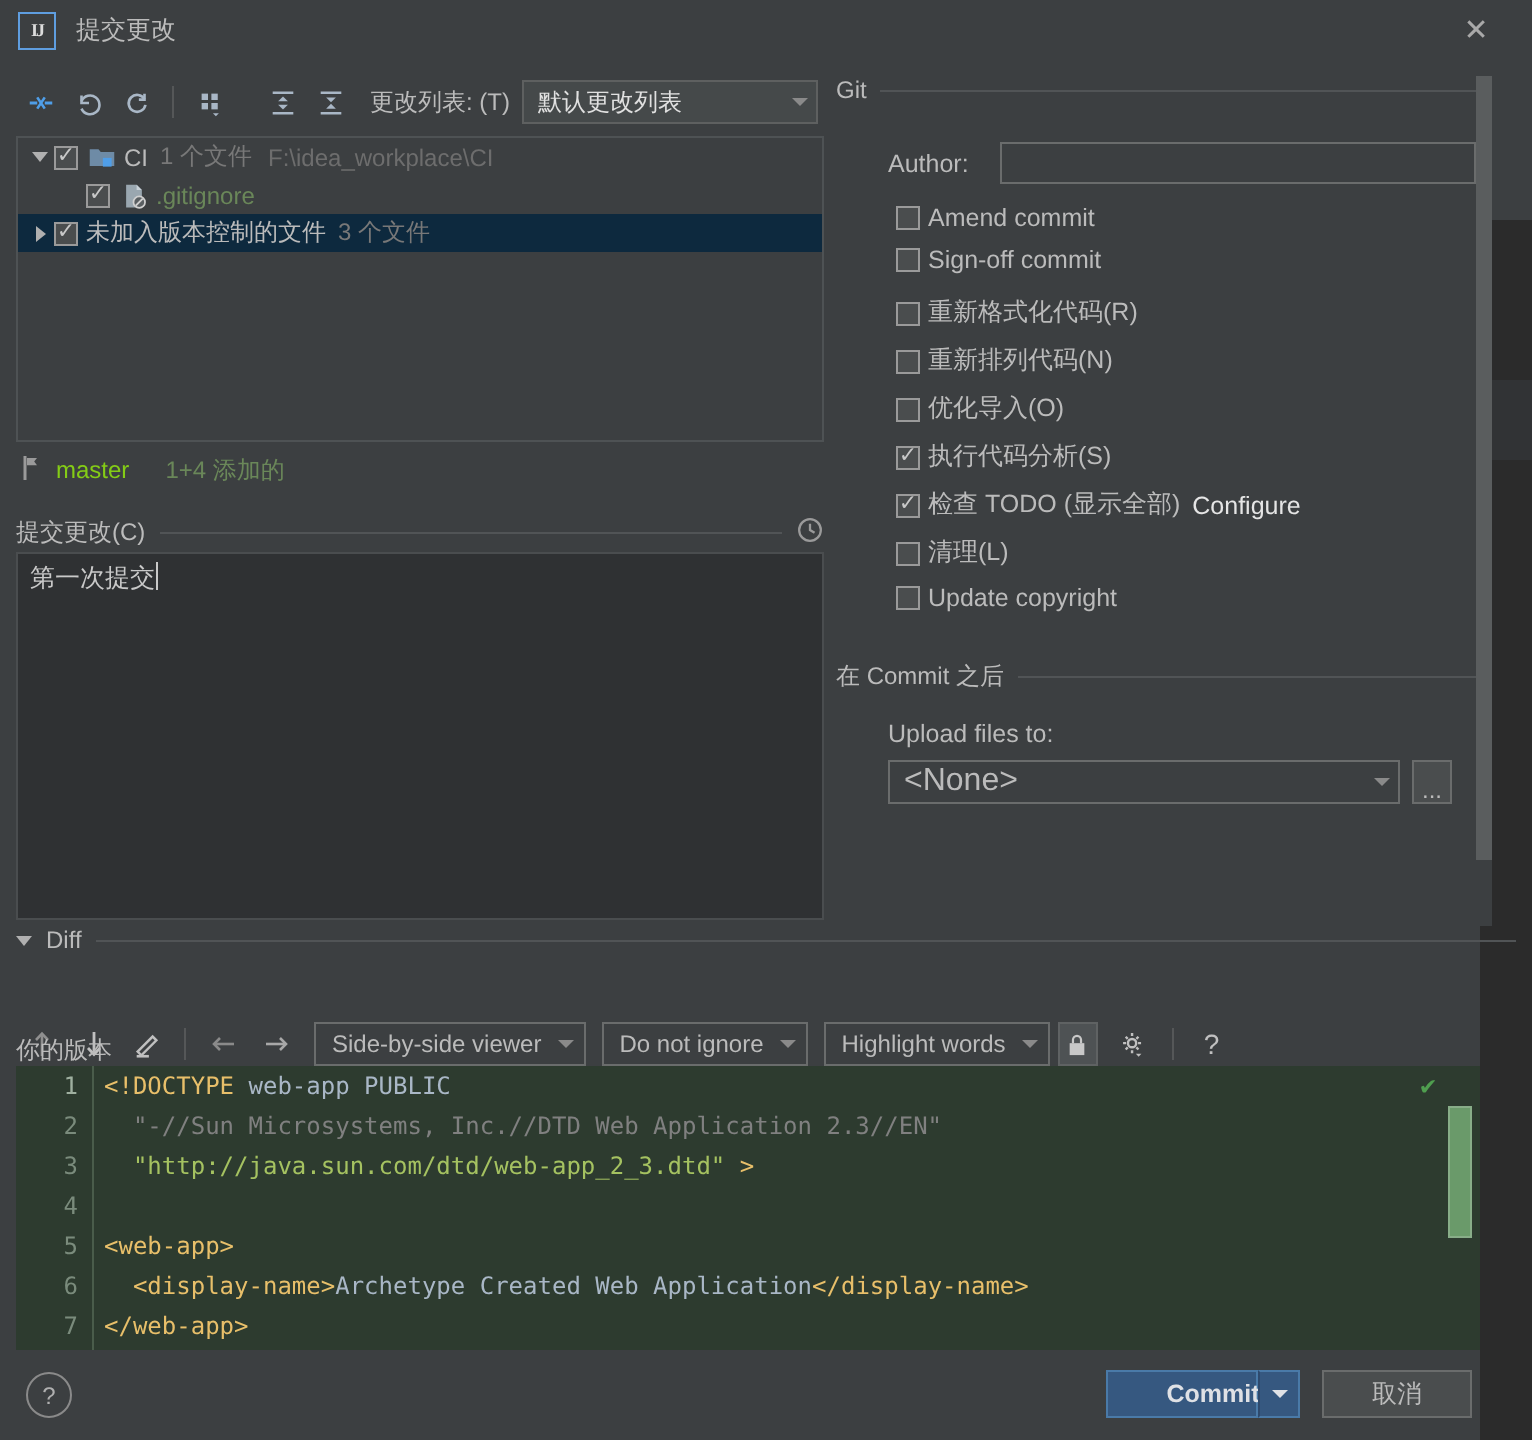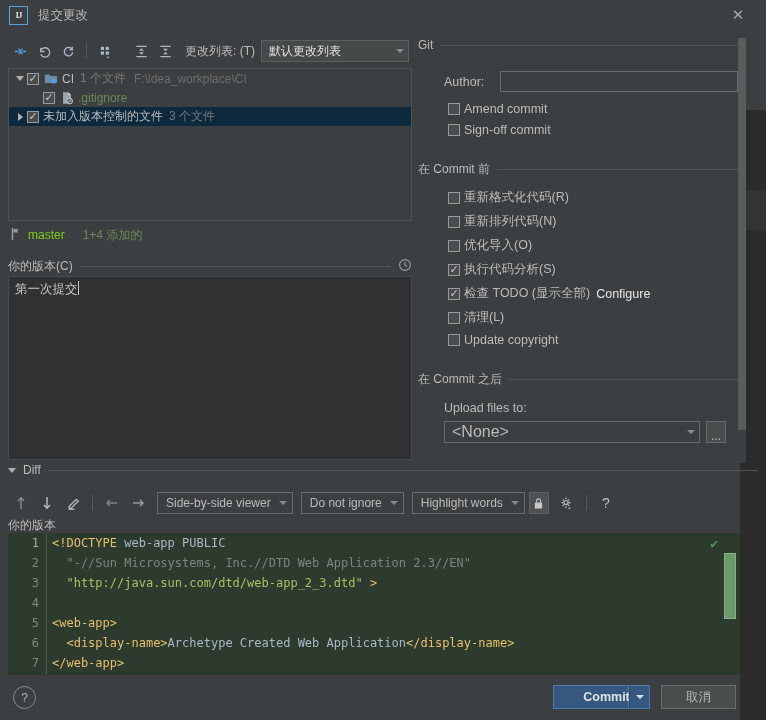--- a/index.html
+++ b/index.html
@@ -155,21 +155,21 @@
   .rscroll {
     position:absolute; left: 738px; top: 38px; width: 8px; height: 425px;
     background: #3c3f41;
   }
   .rscroll .thumb { position:absolute; left:0; top:0; width:8px; height:392px; background:#5a5d5e; }
 
   
   .diff-head { left: 8px; top: 463px; width: 750px; }
   .diff-head .tri-down { width:0;height:0;border-left:4.5px solid transparent;border-right:4.5px solid transparent;border-top:5px solid #b0b0b0; }
   .diff-toolbar {
-    position:absolute; left: 8px; top: 489px; width: 750px; height: 28px;
+    position:absolute; left: 8px; top: 508px; width: 750px; height: 28px;
     display:flex; align-items:center;
   }
   .dbtn { width:26px; height:24px; display:flex; align-items:center; justify-content:center; color:#9a9a9a; }
   .dsep { width:1px; height:16px; background:#555758; margin:0 6px; }
   .dcombo {
     height: 22px; background:#3c3f41; border:1px solid #6a6c6c; box-sizing:border-box;
     display:flex; align-items:center; padding: 0 5px 0 8px; gap:8px;
     font-size: 12px; color:#bbbbbb; margin-right: 8px;
   }
   .dtoggle {
@@ -346,21 +346,21 @@
       <svg width="12" height="14" viewBox="0 0 12 14">
           <path d="M2.5 1v12" stroke="#9a9a9a" stroke-width="1.5"></path>
           <path d="M3.5 2h5l-1.4 1.8L8.5 5.6h-5z" fill="#9a9a9a"></path>
         </svg>
     </span>
     <span class="branch-name">master</span>
     <span class="branch-stat">1+4 添加的</span>
   </div>
 
   <div class="sect-head msg-head">
-    <span>你的版本(C)</span>
+    <span>提交更改(C)</span>
     <span class="sect-line"></span>
     <span>
       <svg width="14" height="14" viewBox="0 0 16 16">
           <circle cx="8" cy="8" r="6.2" stroke="#9a9a9a" stroke-width="1.3" fill="none"></circle>
           <path d="M8 4.4V8l2.6 1.6" stroke="#9a9a9a" stroke-width="1.3" fill="none"></path>
         </svg>
     </span>
   </div>
   <div class="msg-box">
     <span>第一次提交</span><span class="caret"></span>
@@ -380,24 +380,20 @@
 
     <div class="ck-row" style="margin-top:10px">
       <span class="cbx"></span>
       <span class="ck-label">Amend commit</span>
     </div>
     <div class="ck-row">
       <span class="cbx"></span>
       <span class="ck-label">Sign-off commit</span>
     </div>
 
-    <div class="rsect" style="margin-top:24px">
-      <span>在 Commit 前</span>
-      <span class="sect-line"></span>
-    </div>
 
     <div class="ck-row" style="margin-top:11px">
       <span class="cbx"></span>
       <span class="ck-label">重新格式化代码(R)</span>
     </div>
     <div class="ck-row">
       <span class="cbx"></span>
       <span class="ck-label">重新排列代码(N)</span>
     </div>
     <div class="ck-row">

